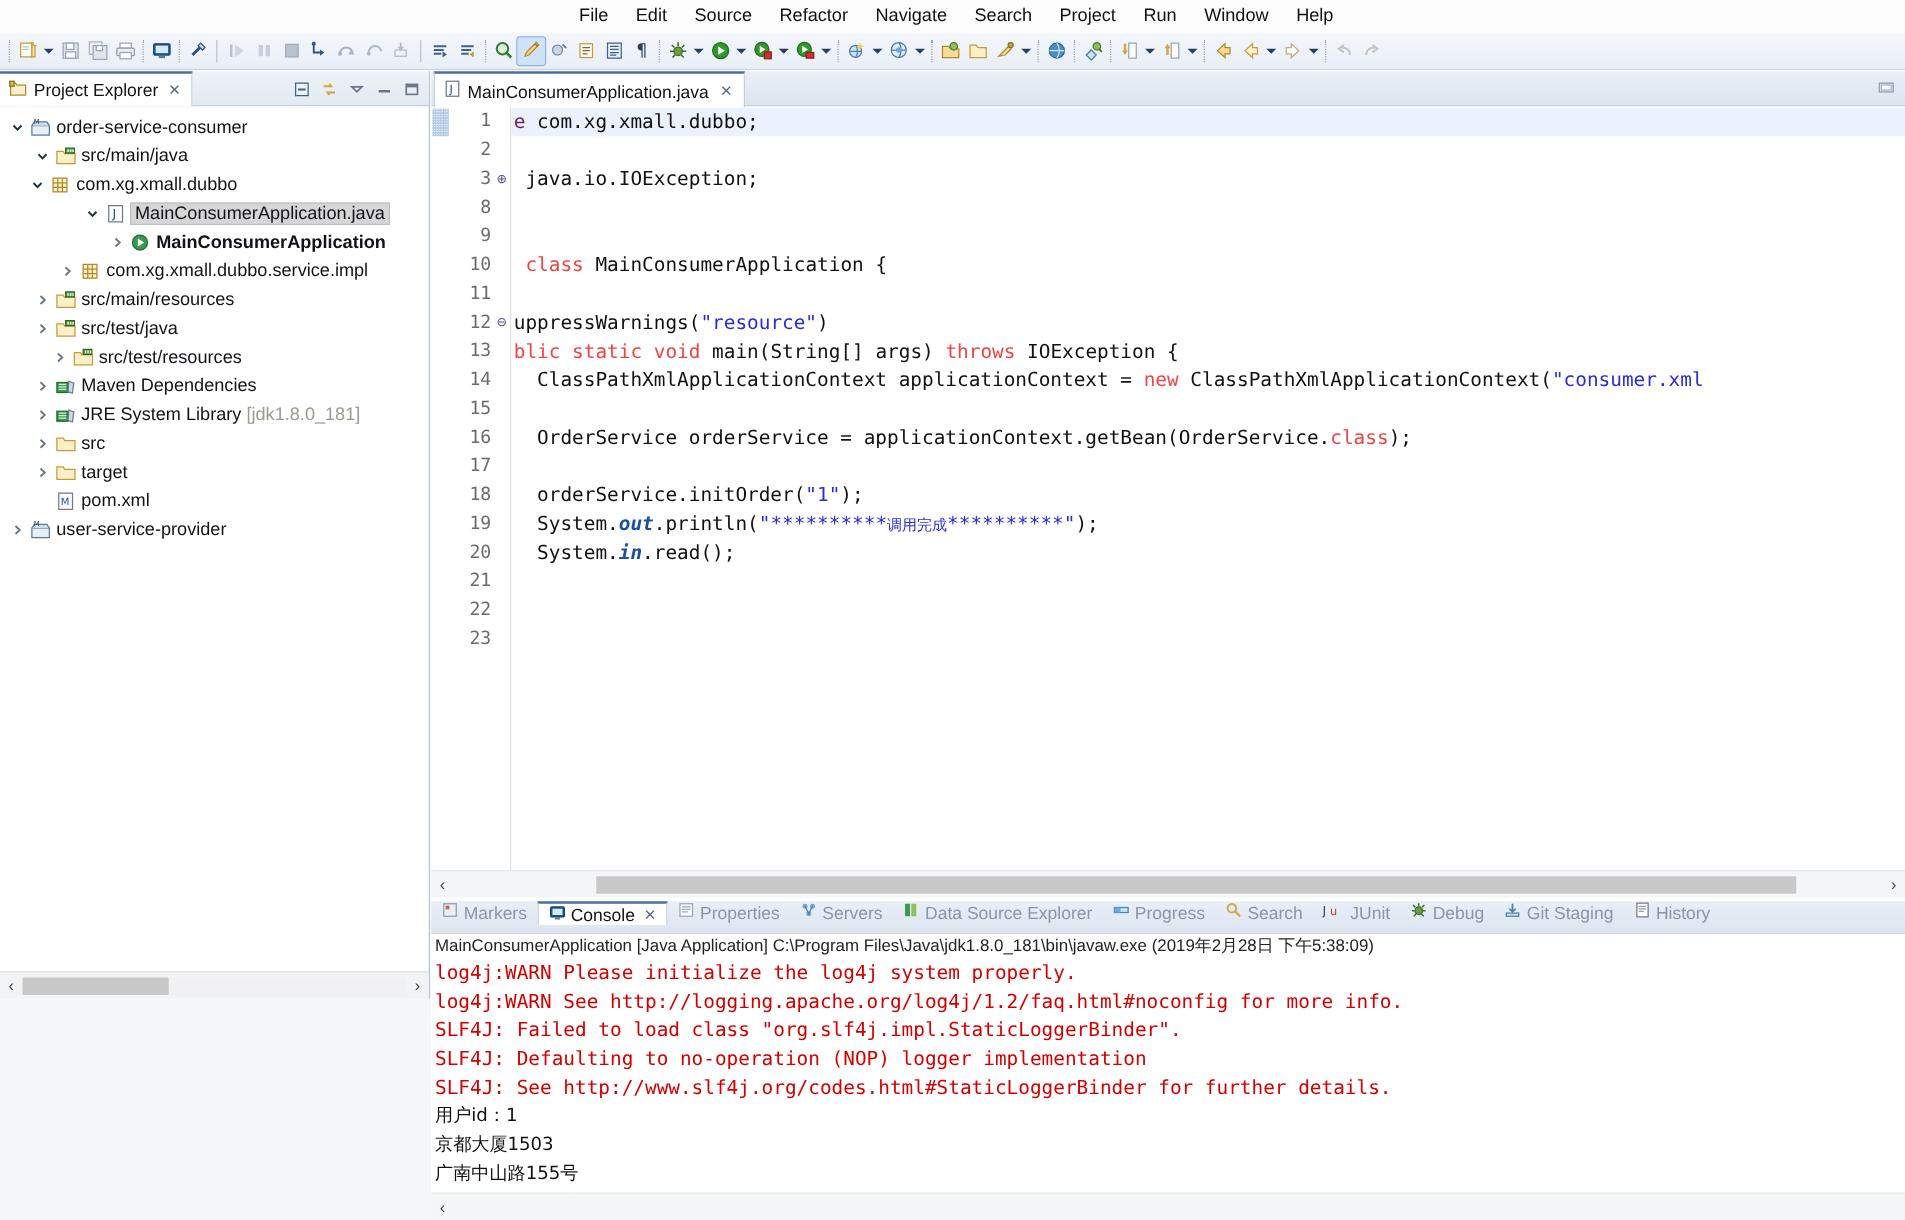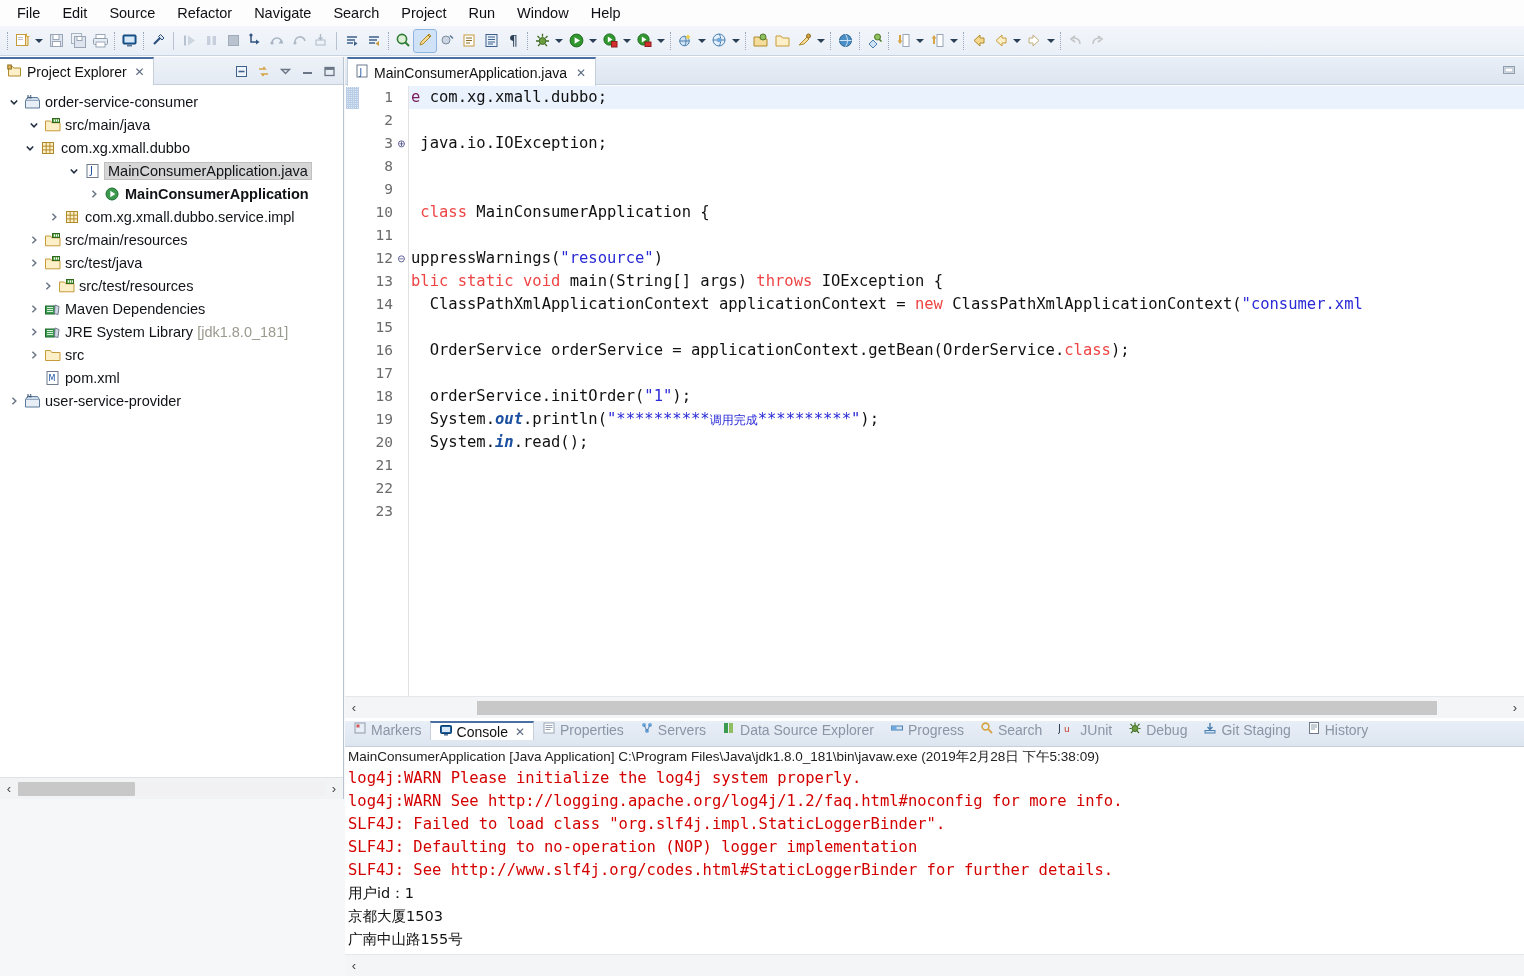--- a/index.html
+++ b/index.html
@@ -15,20 +15,21 @@
   #app { position: relative; width: 1524px; height: 976px; }
 
   
   .menubar {
     height: 26px;
     display: flex; align-items: center;
     background: #fdfdfe;
     padding-left: 6px;
     font-size: 14.5px;
     color: #0f0f14;
+    justify-content: center;
   }
   .menubar .mi { padding: 2px 11px; cursor: default; white-space: nowrap; }
 
   
   .toolbar {
     height: 30px;
     display: flex; align-items: center;
     background: linear-gradient(#f3f6fb, #e9eff7);
     border-bottom: 1px solid #c9d3e0;
     padding-left: 4px;
@@ -737,20 +738,33 @@
               <svg width="10" height="10" viewBox="0 0 10 10">
                 <path d="M3.4 1.8L6.8 5 3.4 8.2" fill="none" stroke="#6a7686" stroke-width="1.5"></path>
               </svg>
             </span>
             <span class="ticon">
               <svg width="17" height="16" viewBox="0 0 17 16">
                 <path d="M1.5 3.5h5l1.3 2h8.2v8h-14.5z" fill="#fdf0c8" stroke="#c79a3a"></path>
               </svg>
             </span>
             <span class="tlabel">src</span>
+          </div>
+          <div class="trow" style="padding-left: 26px;">
+            <span class="chev">
+              <svg width="10" height="10" viewBox="0 0 10 10">
+                <path d="M3.4 1.8L6.8 5 3.4 8.2" fill="none" stroke="#6a7686" stroke-width="1.5"></path>
+              </svg>
+            </span>
+            <span class="ticon">
+              <svg width="17" height="16" viewBox="0 0 17 16">
+                <path d="M1.5 3.5h5l1.3 2h8.2v8h-14.5z" fill="#fdf0c8" stroke="#c79a3a"></path>
+              </svg>
+            </span>
+            <span class="tlabel">target</span>
           </div>
           <div class="trow" style="padding-left: 26px;">
             <span class="chev"></span>
             <span class="ticon">
               <svg width="15" height="16" viewBox="0 0 15 16">
                 <rect x="2" y="1.5" width="11" height="13" fill="#fff" stroke="#6f7b8b"></rect>
                 <text x="3.6" y="11" font-family="DejaVu Sans" font-size="8" fill="#1b4fa0">M</text>
               </svg>
             </span>
             <span class="tlabel">pom.xml</span>

